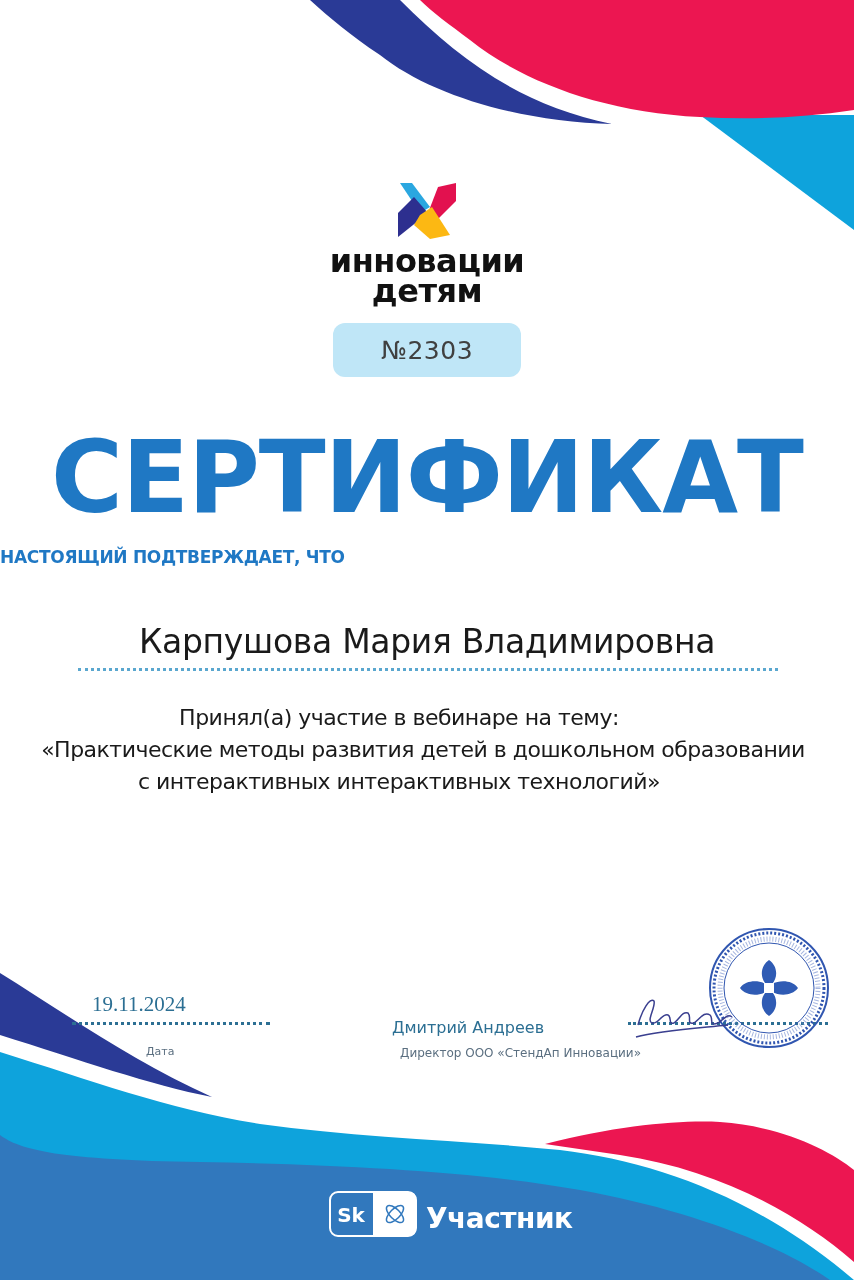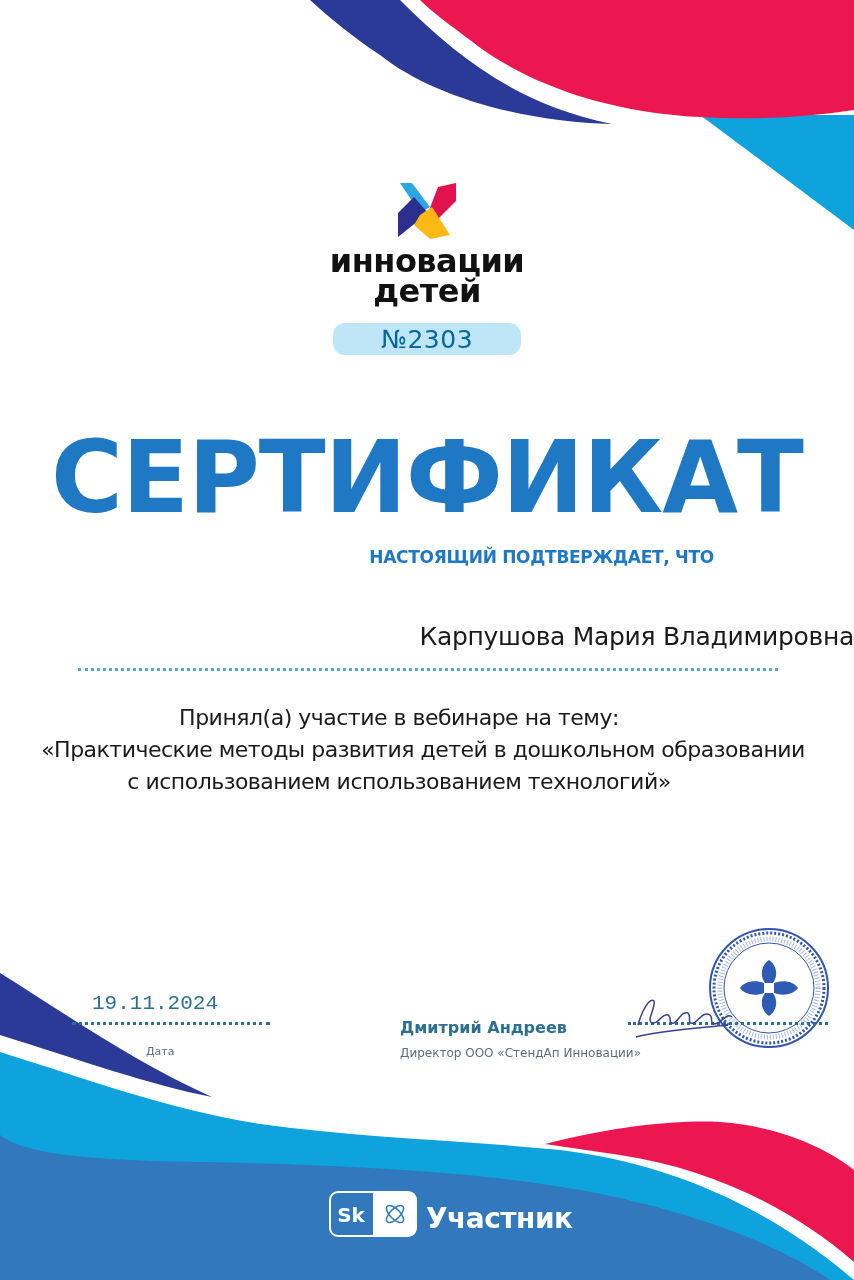--- a/index.html
+++ b/index.html
@@ -6,39 +6,39 @@
     html, body { width: 854px; height: 1280px; overflow: hidden; background: #ffffff; }
     body { position: relative; font-family: "Liberation Sans", "DejaVu Sans", sans-serif; }
     .decor { position: absolute; left: 0; top: 0; width: 854px; height: 1280px; z-index: 0; }
     .layer { position: absolute; z-index: 1; }
 
     .logo-mark { left: 398px; top: 183px; width: 58px; height: 56px; }
     .logo-text { left: 0; width: 854px; text-align: center; font-family: "DejaVu Sans", sans-serif; font-weight: bold; color: #111111; letter-spacing: -0.5px; }
     .logo-line1 { top: 243px; font-size: 32px; line-height: 36px; }
     .logo-line2 { top: 273px; font-size: 32px; line-height: 36px; }
 
-    .number-badge { left: 333px; top: 323px; width: 188px; height: 32px; border-radius: 12px; background: #bfe6f7; color: #0369a1; font-family: "DejaVu Sans", sans-serif; font-size: 25px; display: flex; align-items: center; justify-content: center; letter-spacing: 0.5px; }
+    .number-badge { left: 333px; top: 323px; width: 188px; height: 54px; border-radius: 12px; background: #bfe6f7; color: #404040; font-family: "DejaVu Sans", sans-serif; font-size: 25px; display: flex; align-items: center; justify-content: center; letter-spacing: 0.5px; }
 
     .cert-title { left: 0; top: 418px; width: 854px; text-align: center; font-family: "DejaVu Sans", sans-serif; font-weight: bold; font-size: 100px; line-height: 120px; color: #1f78c4; letter-spacing: -1px; transform: scaleX(0.98); }
 
-    .subtitle { left: 0; top: 547px; width: 714px; text-align: right; font-family: "DejaVu Sans", sans-serif; font-weight: bold; font-size: 17px; color: #1f78c4; letter-spacing: -0.3px; }
+    .subtitle { left: 0; top: 547px; width: 714px; text-align: left; font-family: "DejaVu Sans", sans-serif; font-weight: bold; font-size: 17px; color: #1f78c4; letter-spacing: -0.3px; }
 
-    .recipient { left: 0; top: 622px; width: 854px; text-align: right; font-family: "DejaVu Sans", sans-serif; font-size: 25px; color: #1a1a1a; letter-spacing: -0.3px; }
+    .recipient { left: 0; top: 622px; width: 854px; text-align: center; font-family: "DejaVu Sans", sans-serif; font-size: 33px; color: #1a1a1a; letter-spacing: -0.3px; }
     .dotted-long { left: 78px; top: 668px; width: 700px; height: 2px; border-top: 3px dotted #5aa7cf; }
 
     .body-text { left: 0; width: 798px; text-align: center; font-family: "DejaVu Sans", sans-serif; font-size: 22px; color: #1a1a1a; letter-spacing: -0.5px; line-height: 32px; }
     .body-line1 { top: 702px; }
     .body-line2 { top: 734px; margin-left: 24px; }
     .body-line3 { top: 766px; }
 
-    .date-value { left: 92px; top: 992px; font-family: Liberation Mono, monospace; font-size: 21px; color: #2c6f93; }
+    .date-value { left: 92px; top: 992px; font-family: Liberation Serif, serif; font-size: 21px; color: #2c6f93; }
     .dotted-date { left: 72px; top: 1022px; width: 198px; height: 2px; border-top: 3px dotted #2c6f93; }
     .date-label { left: 146px; top: 1045px; font-family: "DejaVu Sans", sans-serif; font-size: 11px; color: #5b6f80; }
 
-    .signer-name { left: 400px; top: 1018px; font-family: "DejaVu Sans", sans-serif; font-weight: bold; font-size: 16px; color: #2c6f93; }
+    .signer-name { left: 392px; top: 1018px; font-family: "DejaVu Sans", sans-serif; font-weight: normal; font-size: 16px; color: #2c6f93; }
     .signer-role { left: 400px; top: 1046px; font-family: "DejaVu Sans", sans-serif; font-size: 12px; color: #5b6f80; }
     .dotted-sign { left: 628px; top: 1022px; width: 200px; height: 2px; border-top: 3px dotted #2c6f93; }
 
     .stamp { left: 706px; top: 926px; width: 126px; height: 124px; }
     .signature { left: 628px; top: 985px; width: 120px; height: 60px; }
 
     .sk-badge { left: 329px; top: 1191px; width: 88px; height: 46px; }
     .sk-label { left: 426px; top: 1202px; font-family: "DejaVu Sans", sans-serif; font-weight: bold; font-size: 28px; color: #ffffff; letter-spacing: -0.5px; }
   </style>
 </head>
@@ -62,33 +62,33 @@
 </svg>
 
 <svg class="layer logo-mark" viewBox="0 0 58 56" xmlns="http://www.w3.org/2000/svg">
   <polygon points="2,0 14,0 32,24 22,30" fill="#2aa7e0"></polygon>
   <polygon points="40,4 58,0 58,18 38,38 30,30" fill="#e2114f"></polygon>
   <polygon points="0,30 16,14 30,30 0,54" fill="#2d2f8f"></polygon>
   <polygon points="22,32 34,24 52,52 32,56 16,42" fill="#fcb813"></polygon>
 </svg>
 
 <div class="layer logo-text logo-line1">инновации</div>
-<div class="layer logo-text logo-line2">детей</div>
+<div class="layer logo-text logo-line2">детям</div>
 
 <div class="layer number-badge">№2303</div>
 
 <div class="layer cert-title">СЕРТИФИКАТ</div>
 <div class="layer subtitle">НАСТОЯЩИЙ ПОДТВЕРЖДАЕТ, ЧТО</div>
 
 <div class="layer recipient">Карпушова Мария Владимировна</div>
 <div class="layer dotted-long"></div>
 
 <div class="layer body-text body-line1">Принял(а) участие в вебинаре на тему:</div>
 <div class="layer body-text body-line2">«Практические методы развития детей в дошкольном образовании</div>
-<div class="layer body-text body-line3">с использованием использованием технологий»</div>
+<div class="layer body-text body-line3">с интерактивных интерактивных технологий»</div>
 
 <div class="layer date-value">19.11.2024</div>
 <div class="layer dotted-date"></div>
 <div class="layer date-label">Дата</div>
 
 <div class="layer signer-name">Дмитрий Андреев</div>
 <div class="layer signer-role">Директор ООО «СтендАп Инновации»</div>
 <div class="layer dotted-sign"></div>
 
 <svg class="layer stamp" viewBox="0 0 126 124" xmlns="http://www.w3.org/2000/svg">

